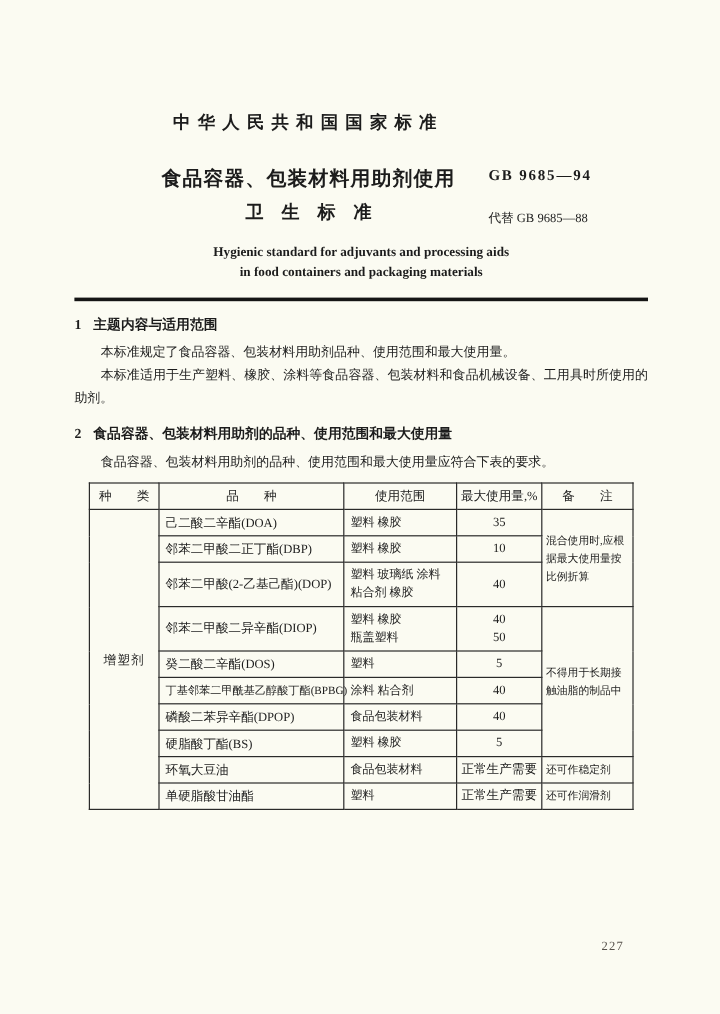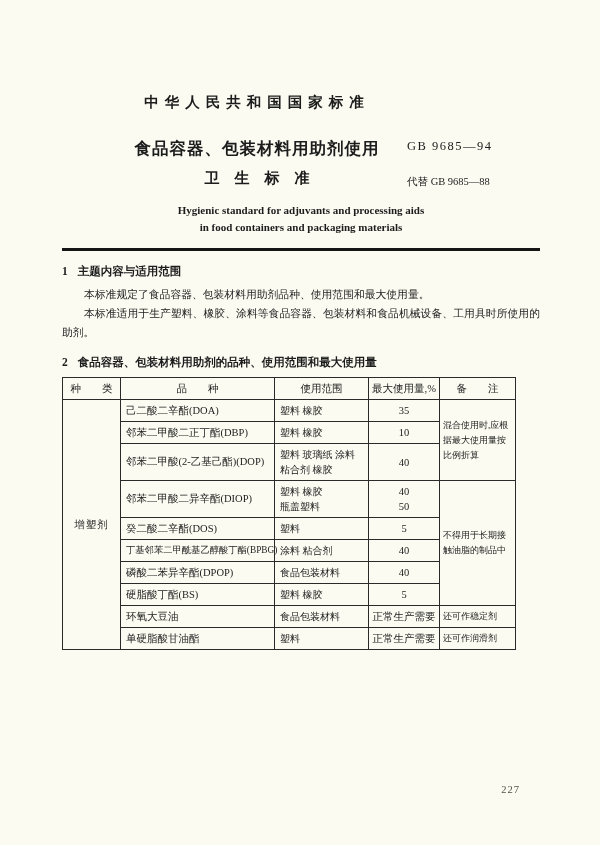--- a/index.html
+++ b/index.html
@@ -12,35 +12,35 @@
   }
   .page { position:relative; width:600px; height:845px; padding:93px 60px 0 62px; overflow:hidden;border-radius:26px; }
 
   
   .header { position:relative; }
   .titles { width:390px; text-align:center; }
   .kicker { font-size:14.5px; font-weight:bold; letter-spacing:6px; }
   .title-zh-1 { margin-top:26px; font-size:16.5px; font-weight:bold; letter-spacing:1px; line-height:22px; }
   .title-zh-2 { margin-top:7px; font-size:15px; font-weight:bold; line-height:22px; }
   .stdnos { position:absolute; left:345px; top:46px; width:133px; }
-  .gb-no { font-size:12.5px; font-weight:normal; letter-spacing:1.5px; white-space:nowrap; }
+  .gb-no { font-size:12.5px; font-weight:bold; letter-spacing:1.5px; white-space:nowrap; }
   .supersedes { margin-top:21px; font-size:10.5px; white-space:nowrap; }
   .en-title { margin-top:13px; text-align:center; font-size:11px; font-weight:bold; line-height:17px; }
 
   .rule-top { margin-top:12px; border:none; border-top:3px solid #151515; height:0; }
   .rule-bottom { border:none; border-top:2px solid #151515; height:0; }
 
   
   .sec-heading { margin-top:12px; font-size:11.5px; font-weight:bold; line-height:16px; }
   .sec-heading .sec-no { display:inline-block; margin-right:10px; }
   .para { margin-top:6px; font-size:10.8px; line-height:19px; text-indent:22px; text-align:justify; }
   .para.cont { margin-top:0; }
 
   
-  table.std { border-collapse:collapse; margin:7px 0 0 0; width:453px; table-layout:fixed; }
+  table.std { border-collapse:collapse; margin:7px 0 0 12px; width:453px; table-layout:fixed; }
   table.std th, table.std td { border:1px solid #2a2a2a; vertical-align:middle; font-weight:normal; }
   table.std th { font-size:10.5px; height:22px; text-align:center; white-space:nowrap; padding:1px 2px; }
   th.th-max { font-size:9.5px; }
   col.c-cat  { width:58px; }
   col.c-name { width:154px; }
   col.c-scope{ width:94px; }
   col.c-max  { width:71px; }
   col.c-note { width:76px; }
   td.cell-cat  { text-align:center; font-size:10.5px; letter-spacing:1px; }
   td.cell-name { font-size:10.5px; padding:2px 3px 2px 5px; white-space:nowrap; }
@@ -83,20 +83,21 @@
 
   <div class="sec-heading">
     <span class="sec-no">1</span><span>主题内容与适用范围</span>
   </div>
   <p class="para">本标准规定了食品容器、包装材料用助剂品种、使用范围和最大使用量。</p>
   <p class="para cont">本标准适用于生产塑料、橡胶、涂料等食品容器、包装材料和食品机械设备、工用具时所使用的助剂。</p>
 
   <div class="sec-heading">
     <span class="sec-no">2</span><span>食品容器、包装材料用助剂的品种、使用范围和最大使用量</span>
   </div>
+  <p class="para">食品容器、包装材料用助剂的品种、使用范围和最大使用量应符合下表的要求。</p>
 
   <table class="std">
     <colgroup>
       <col class="c-cat">
         <col class="c-name">
         <col class="c-scope">
         <col class="c-max">
         <col class="c-note">
     </colgroup>
     <tbody>

